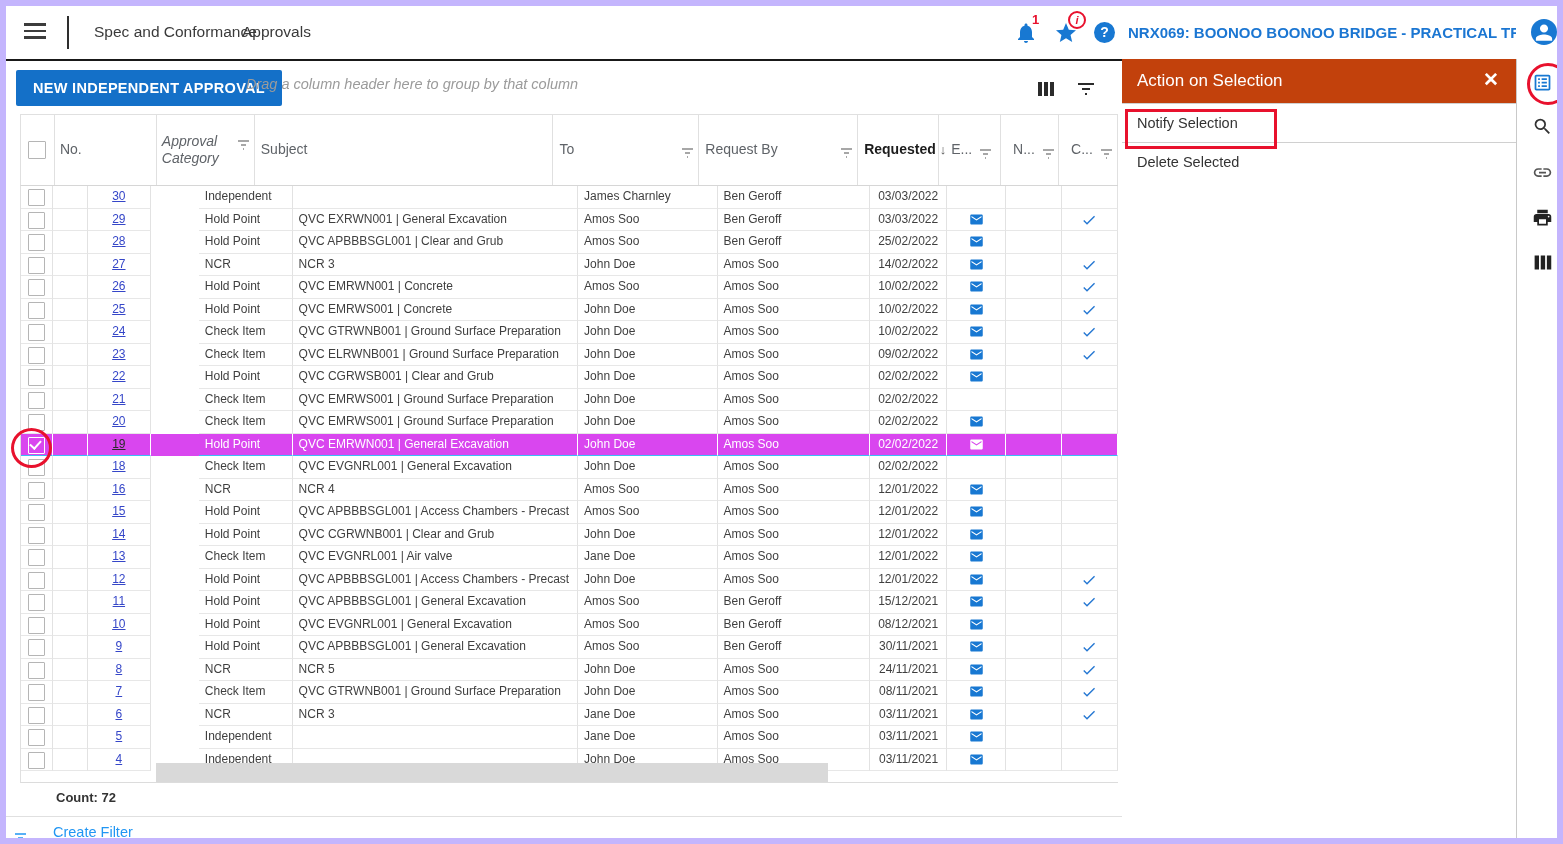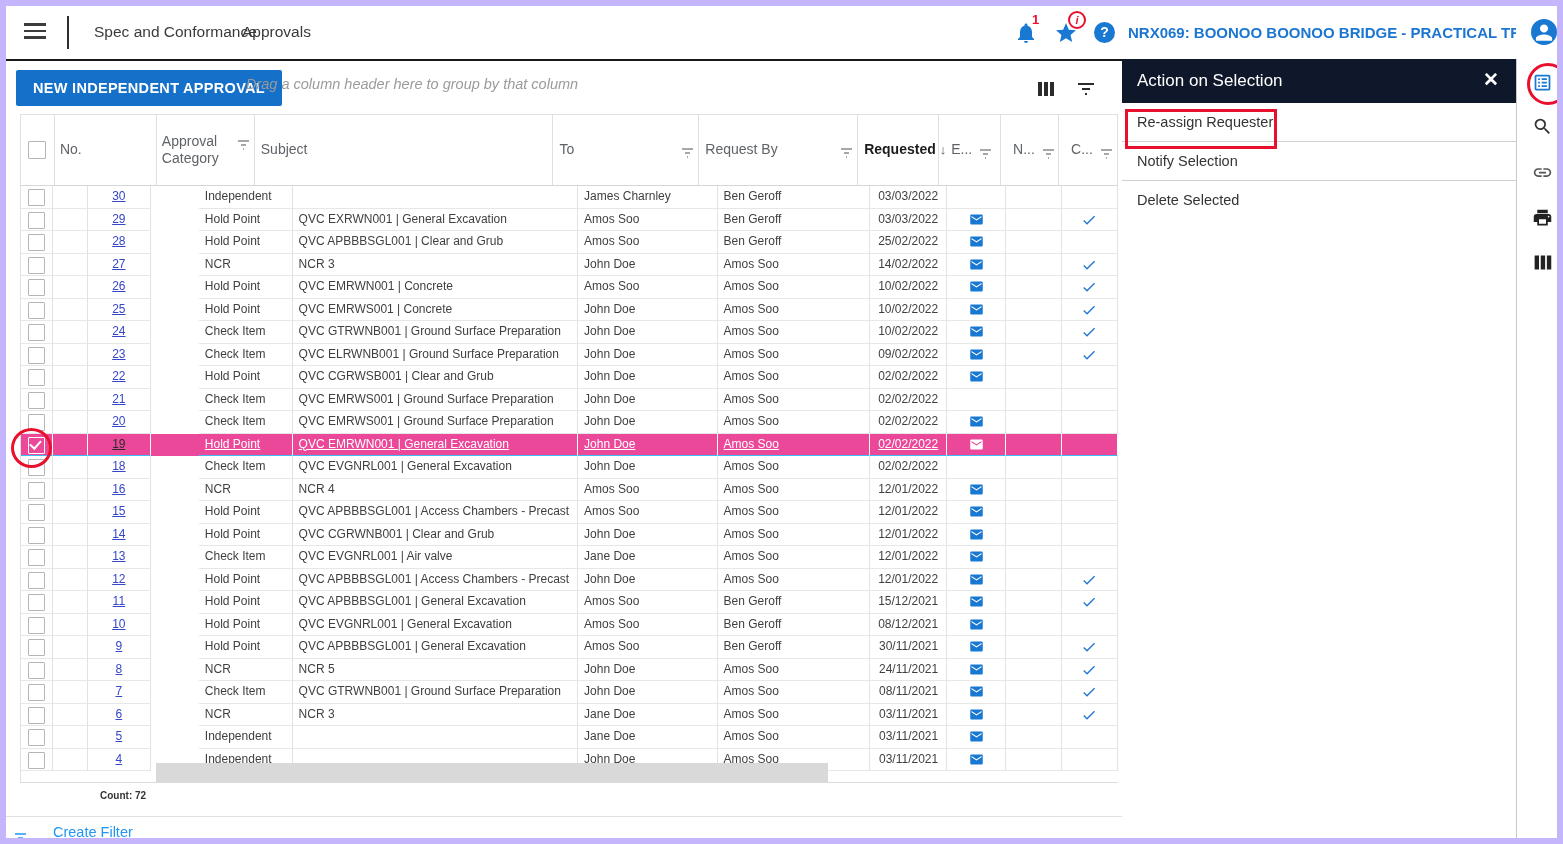--- a/index.html
+++ b/index.html
@@ -39,21 +39,21 @@
   .tool-ic svg{width:100%;height:100%;}
   .ic-colchooser{left:1030px;} .ic-filterrow{left:1070px;}
 
   
   .ghead{position:absolute;left:14px;top:53px;width:1098px;height:72px;display:flex;box-sizing:border-box;
     border-top:1px solid #e0e0e0;border-left:1px solid #e0e0e0;border-bottom:1px solid #d6d6d6;background:#fff;}
   .hc{position:relative;box-sizing:border-box;border-right:1px solid #e0e0e0;display:flex;
     align-items:center;color:#5f6368;font-size:14px;line-height:1.25;}
   .hc-sel{width:34px;justify-content:center;}
   .hc-no{width:102px;padding-left:5px;}
-  .hc-cat{width:98px;padding-left:5px;padding-right:16px;}
+  .hc-cat{width:98px;padding-left:5px;padding-right:16px;font-style:italic;}
   .hc-sub{width:299px;padding-left:6px;}
   .hc-to{width:146px;padding-left:6px;}
   .hc-rb{width:159px;padding-left:6px;}
   .hc-req{width:81px;padding-left:6px;color:#1c1c1c;font-weight:bold;}
   .hc-e{width:62px;padding-left:12px;} .hc-n{width:58px;padding-left:12px;} .hc-c{width:59px;padding-left:12px;}
   .fil{position:absolute;right:4px;top:50%;margin-top:-5px;width:13px;height:10px;cursor:pointer;}
   .hc-cat .fil{top:22px;margin-top:0;}
   .fil svg{width:13px;height:10px;}
   .fil-inline{position:static;margin:1px 0 0 7px;}
   .sort-arrow{color:#555;font-size:13px;margin-left:4px;}
@@ -71,39 +71,39 @@
   .c-to{width:146px;padding-left:6px;} .c-rb{width:159px;padding-left:6px;}
   .c-req{width:81px;text-align:right;padding-right:8px;}
   .c-e{width:62px;text-align:center;} .c-n{width:58px;} .c-c{width:59px;text-align:center;}
   .rowlink{color:#3546c8;text-decoration:underline;cursor:pointer;}
   .cb{display:inline-block;width:15px;height:15px;margin-top:3px;border:1px solid #b5b5b5;border-radius:1px;
     background:#fff;position:relative;cursor:pointer;}
   .mail{display:inline-block;width:17px;height:15px;margin-top:3px;color:#1878d2;}
   .mail svg{width:17px;height:15px;fill:currentColor;}
   .chk{display:inline-block;width:16px;height:16px;margin-top:3px;color:#2376d2;}
   .chk svg{width:16px;height:16px;fill:currentColor;}
-  .row.selected{background:#ec4899;color:#fff;text-decoration:underline;}
+  .row.selected{background:#d946ef;color:#fff;}
   .row.selected .c{border-right-color:#fff;border-bottom-color:#3cbdf6;}
   .row.selected .rowlink{color:#2b2b2b;}
   .row.selected .cb{background:transparent;border-color:#fff;}
   .row.selected .mail{color:#fff;}
   .cb.checked::after{content:"";position:absolute;left:3px;top:0px;width:5px;height:9px;
     border:solid #fff;border-width:0 2px 2px 0;transform:rotate(42deg);}
 
   .hscroll{position:absolute;left:150px;top:702px;width:672px;height:19px;background:#d9d9d9;cursor:pointer;}
 
-  .count-label{position:absolute;left:50px;top:729px;font-size:10px;font-weight:bold;color:#333;margin-left:44px;}
+  .count-label{position:absolute;left:50px;top:729px;font-size:13px;font-weight:bold;color:#333;}
   .foot-divider{position:absolute;left:0;top:755px;width:1116px;height:1px;background:#e0e0e0;}
   .cf-icon{position:absolute;left:8px;top:768px;width:13px;height:10px;color:#2196f3;}
   .cf-icon svg{width:13px;height:10px;}
   .cf-label{position:absolute;left:38px;top:763px;font-size:14.5px;color:#2196f3;cursor:pointer;margin-left:9px;}
 
   
   .panel{position:absolute;left:1116px;top:53px;width:394px;height:787px;background:#fff;}
-  .phead{position:relative;height:44px;background:#0f172a;color:#fff;display:flex;align-items:center;}
+  .phead{position:relative;height:44px;background:#c2410c;color:#fff;display:flex;align-items:center;}
   .phead-title{font-size:17px;font-weight:500;margin-left:15px;}
   .pclose{position:absolute;right:14px;top:10px;width:22px;height:22px;color:#fff;font-size:19px;
     font-weight:bold;text-align:center;line-height:22px;cursor:pointer;}
   .pitem{height:38px;display:flex;align-items:center;padding-left:15px;font-size:14.5px;color:#333;cursor:pointer;}
   .pitem:first-of-type{height:42px;}
   .pdiv{height:1px;background:#d0d0d0;margin:0;}
 
   
   .rail-sep{position:absolute;left:1510px;top:53px;width:1px;height:787px;background:#c9c9c9;}
   .rail{position:absolute;left:1511px;top:53px;width:48px;height:787px;background:#fff;}
@@ -643,21 +643,20 @@
           <path d="M1 1h11M4 5h5M6 9h1" stroke="#2196f3" stroke-width="1.5" fill="none"></path>
         </svg></span>
     <span class="cf-label">Create Filter</span>
   </div>
 
   <aside class="panel">
     <div class="phead">
       <span class="phead-title">Action on Selection</span>
       <span class="pclose">✕</span>
     </div>
-    <div class="pitem">Re-assign Requester</div>
     <div class="pdiv"></div>
     <div class="pitem">Notify Selection</div>
     <div class="pdiv"></div>
     <div class="pitem">Delete Selected</div>
   </aside>
 
   <div class="rail-sep"></div>
   <nav class="rail">
     <span class="rail-ic ri-list">
       <svg viewBox="0 0 24 24">

